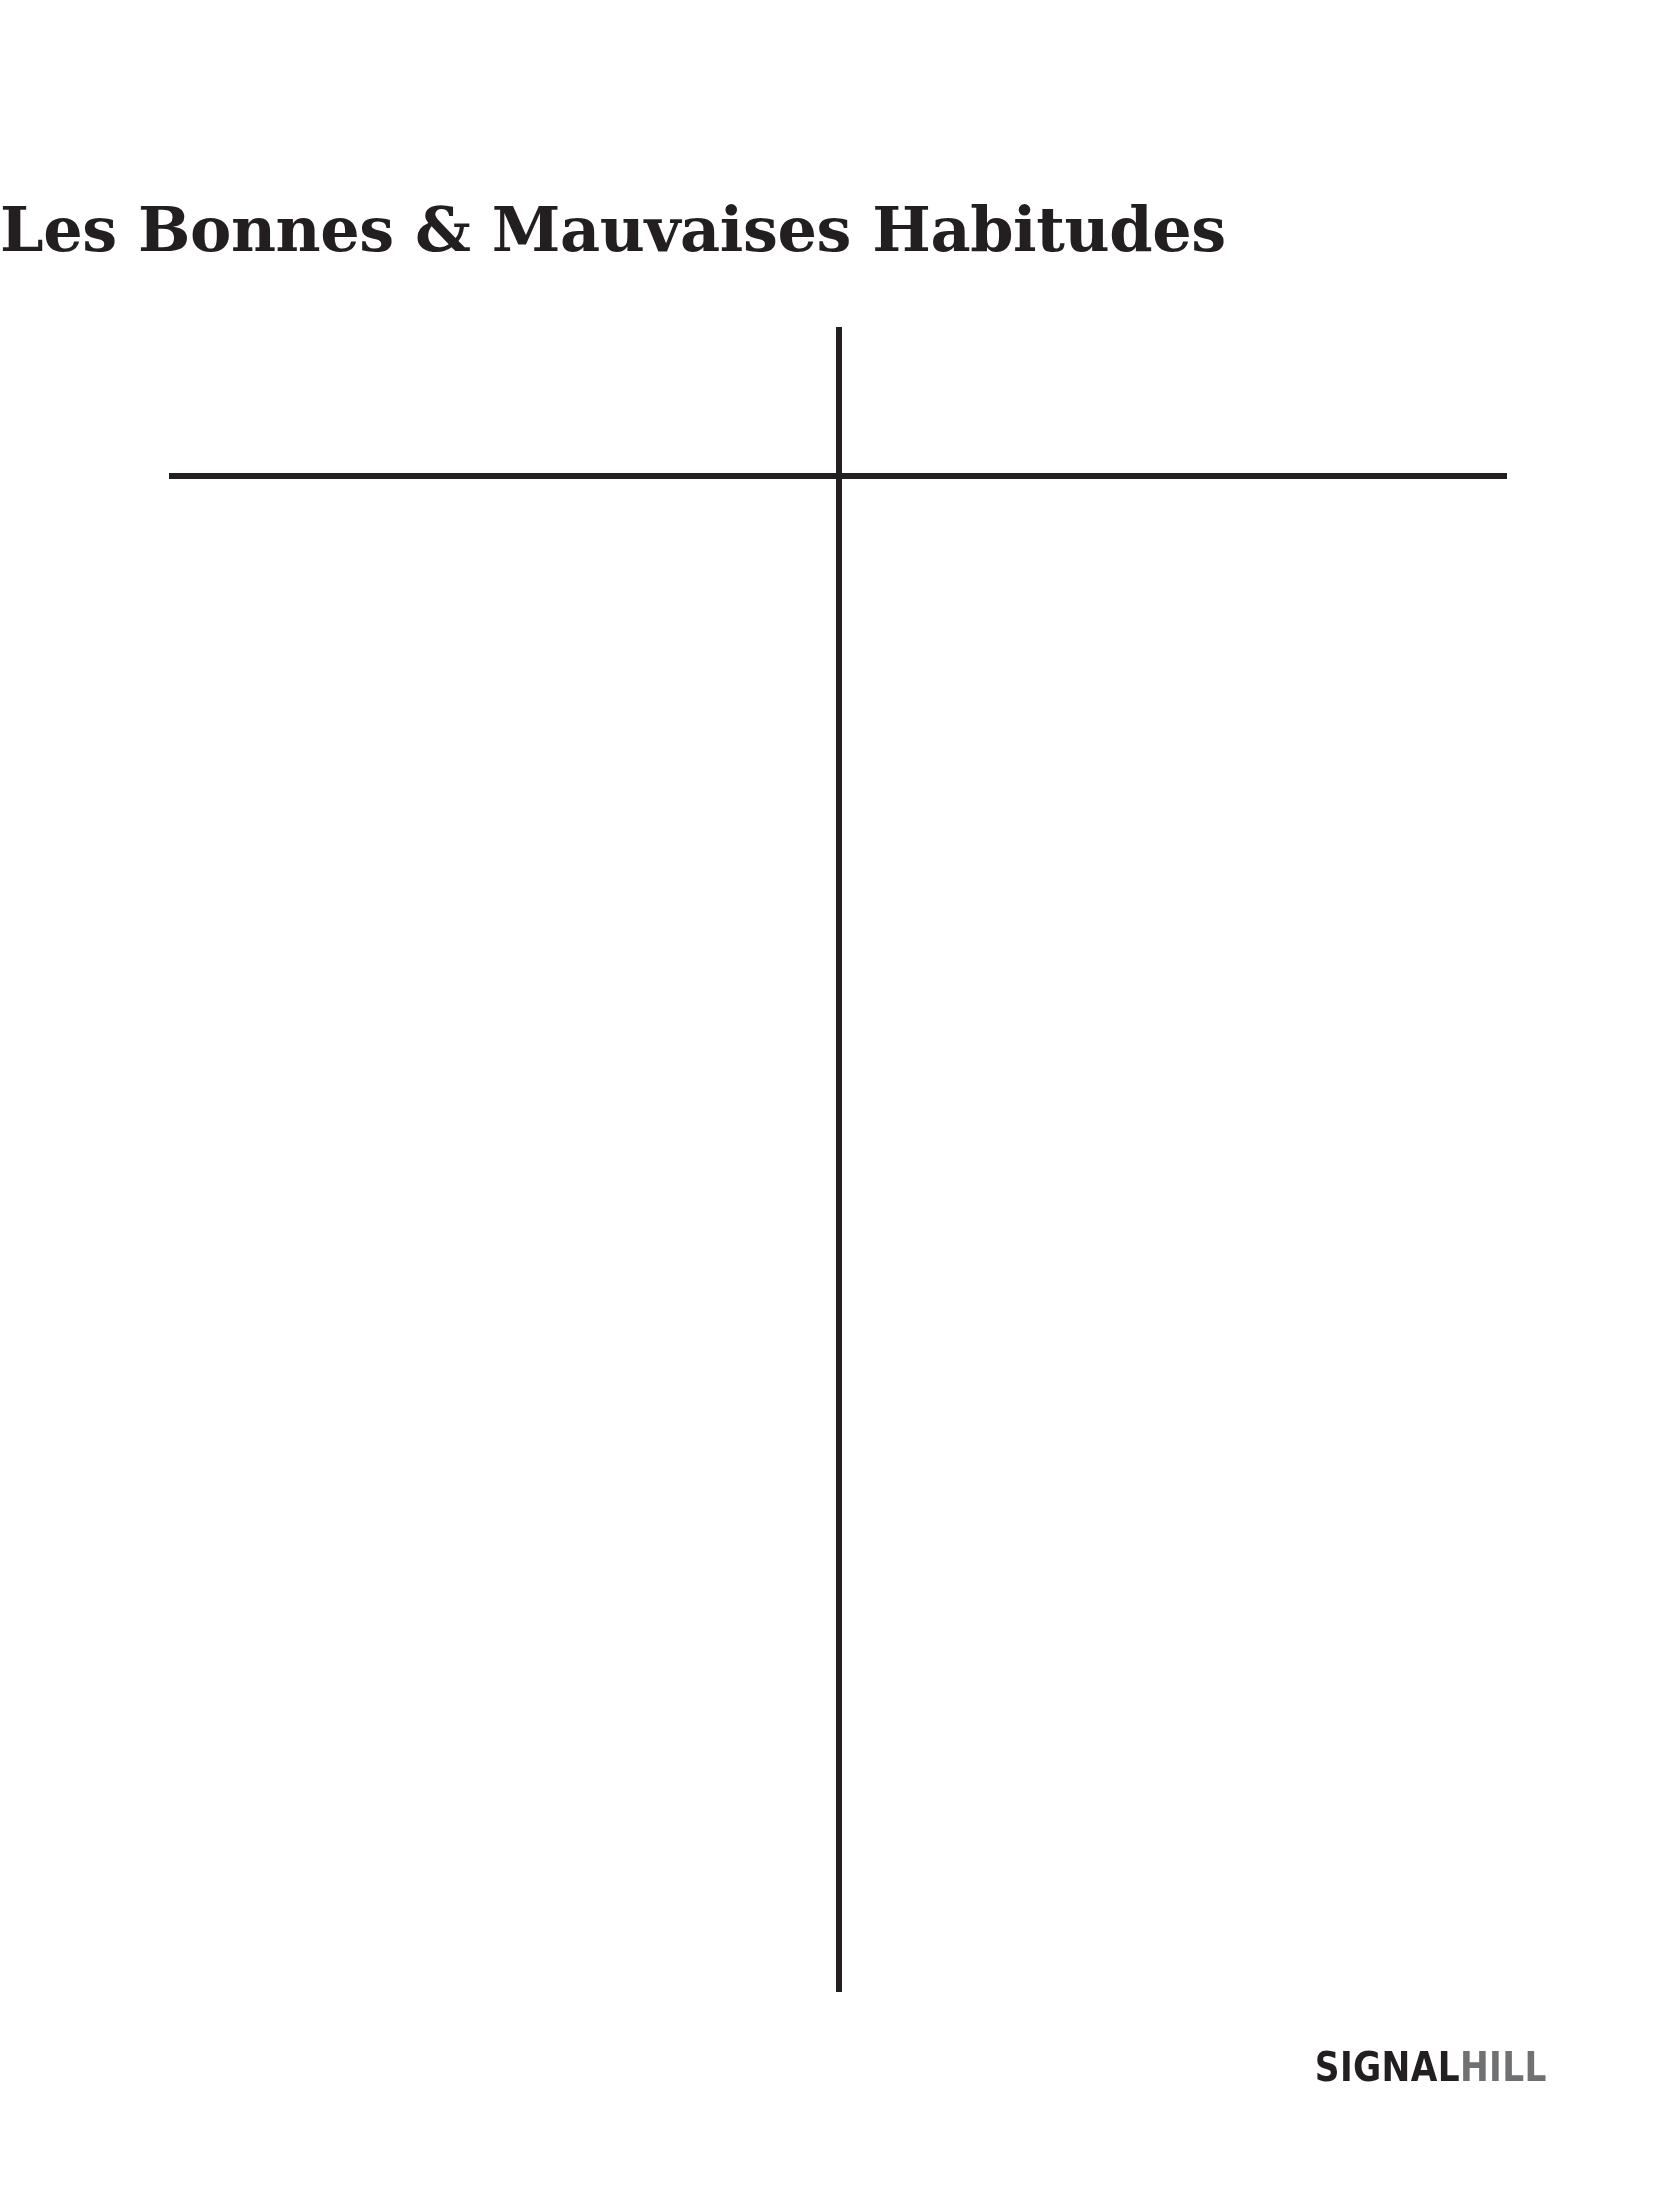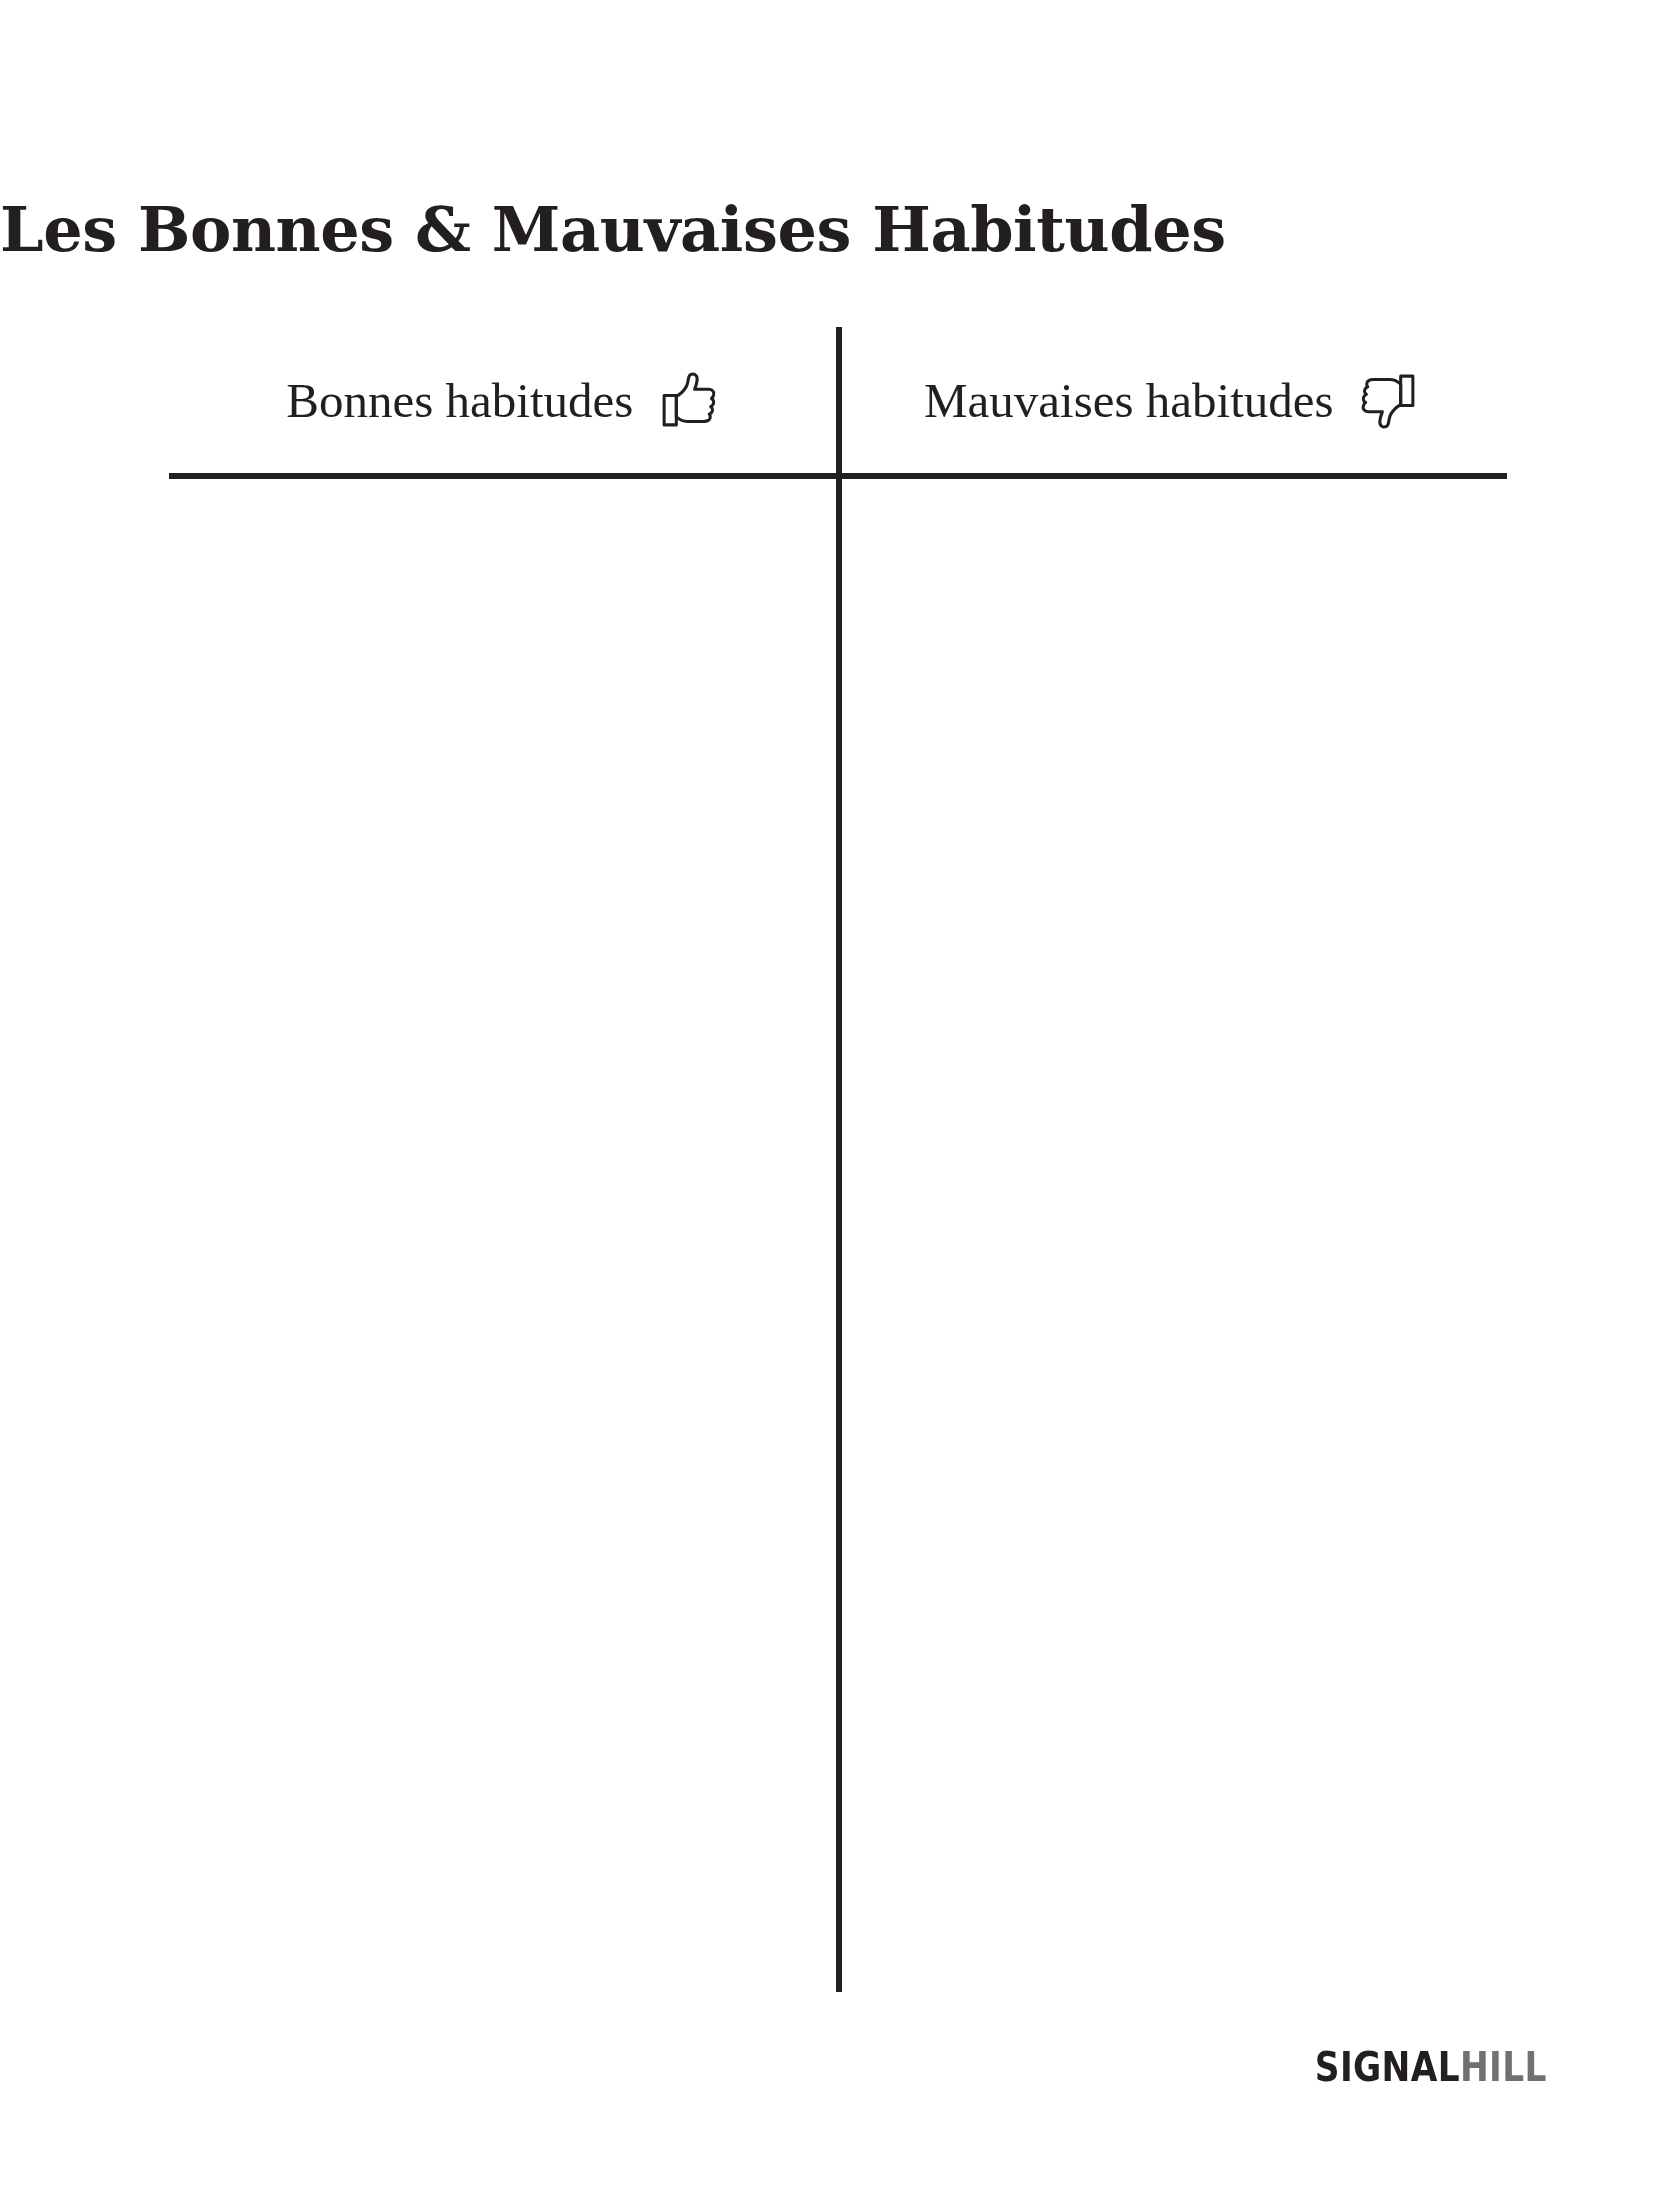--- a/index.html
+++ b/index.html
@@ -129,57 +129,20 @@
 </style>
 </head>
 <body>
 
 <div class="page">
 
   <h1 class="title">Les Bonnes &amp; Mauvaises Habitudes</h1>
 
   <div class="worksheet">
 
-    <div class="headers">
-
-      <div class="col-head left">
-        <span class="col-head-label">Bonnes habitudes</span>
-        <span class="thumb-icon">
-          <svg viewBox="0 0 64 64" xmlns="http://www.w3.org/2000/svg" fill="none" stroke="#231f20" stroke-width="3" stroke-linejoin="round" stroke-linecap="round">
-            <path d="M8 27 H20 V56 H8 Z"></path>
-            <path d="M20 28 C20 28 27 24 30 18 C32.5 13 31 8 34 6.5
-                     C37.5 4.8 41 7 40.5 12 C40.2 15.5 38 21 38 21
-                     L52 21 C56 21 58 24 56.5 27.5 C55.8 29.2 54.5 30 54.5 30
-                     C57 31 57.5 34.5 55.8 36.5 C54.9 37.6 53.8 38 53.8 38
-                     C56 39.2 56.2 42.4 54.4 44.2 C53.5 45.1 52.4 45.5 52.4 45.5
-                     C54 47 53.8 50.2 51.5 51.6 C50.2 52.4 48.6 52.6 47 52.6
-                     L31 52.6 C26 52.6 22.5 50.5 20 48 Z"></path>
-          </svg>
-        </span>
-      </div>
-
-      <div class="col-head right">
-        <span class="col-head-label">Mauvaises habitudes</span>
-        <span class="thumb-icon">
-          <svg viewBox="0 0 64 64" xmlns="http://www.w3.org/2000/svg" fill="none" stroke="#231f20" stroke-width="3" stroke-linejoin="round" stroke-linecap="round">
-            <g transform="translate(64,64) rotate(180)">
-              <path d="M8 27 H20 V56 H8 Z"></path>
-              <path d="M20 28 C20 28 27 24 30 18 C32.5 13 31 8 34 6.5
-                       C37.5 4.8 41 7 40.5 12 C40.2 15.5 38 21 38 21
-                       L52 21 C56 21 58 24 56.5 27.5 C55.8 29.2 54.5 30 54.5 30
-                       C57 31 57.5 34.5 55.8 36.5 C54.9 37.6 53.8 38 53.8 38
-                       C56 39.2 56.2 42.4 54.4 44.2 C53.5 45.1 52.4 45.5 52.4 45.5
-                       C54 47 53.8 50.2 51.5 51.6 C50.2 52.4 48.6 52.6 47 52.6
-                       L31 52.6 C26 52.6 22.5 50.5 20 48 Z"></path>
-            </g>
-          </svg>
-        </span>
-      </div>
-
-    </div>
 
     <div class="rule-h"></div>
     <div class="rule-v"></div>
 
     <div class="column-area left"></div>
     <div class="column-area right"></div>
 
   </div>
 
   <div class="logo">

